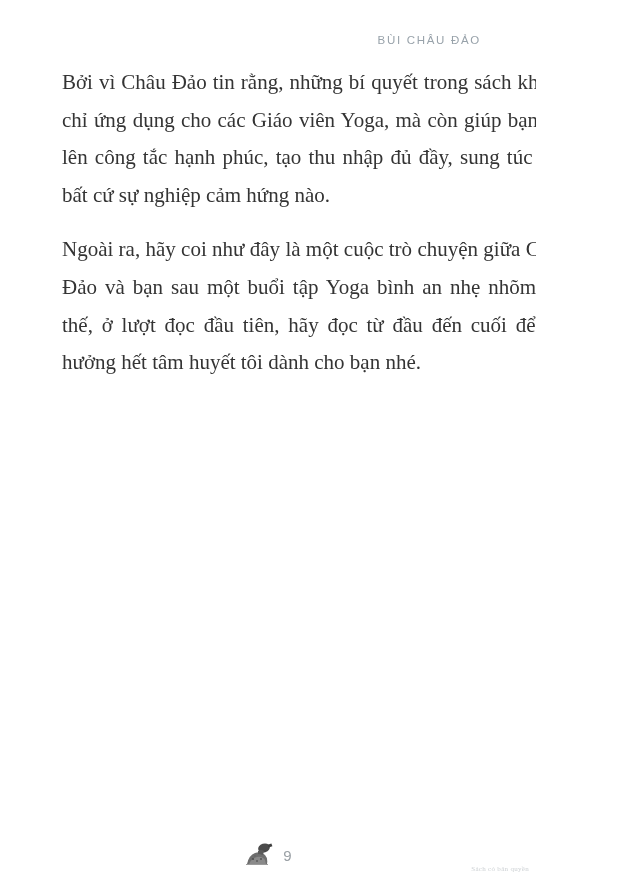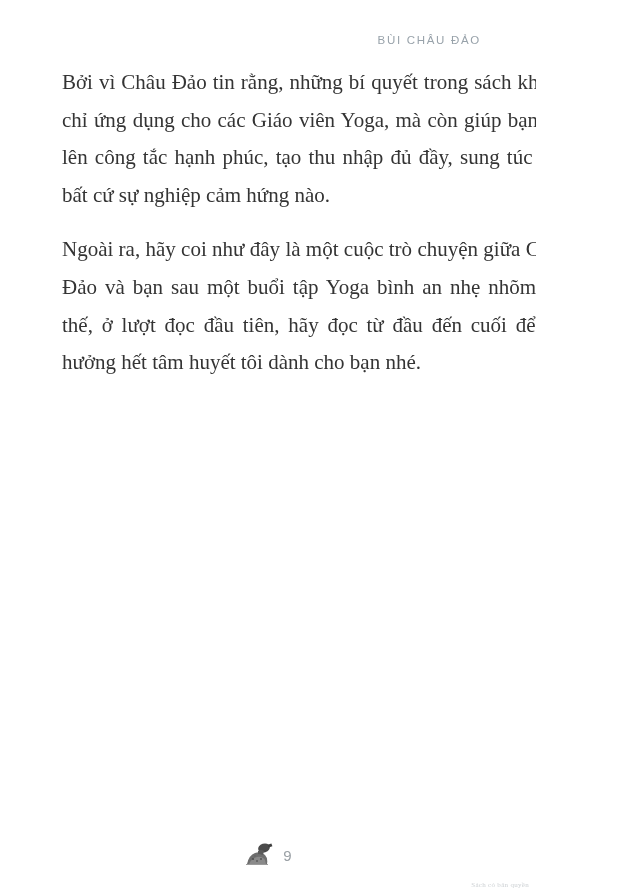--- a/index.html
+++ b/index.html
@@ -57,21 +57,21 @@
   .page-number {
     font-family: "Liberation Sans", sans-serif;
     font-size: 15px;
     color: #9aa0a5;
     line-height: 1;
     padding-bottom: 3px;
   }
   .watermark {
     position: absolute;
     right: 7px;
-    bottom: 4px;
+    bottom: 20px;
     font-family: "Liberation Serif", serif;
     font-size: 7px;
     color: #ccd0d3;
     letter-spacing: 0.3px;
   }
 </style>
 </head>
 <body>
 
 <div class="page">

